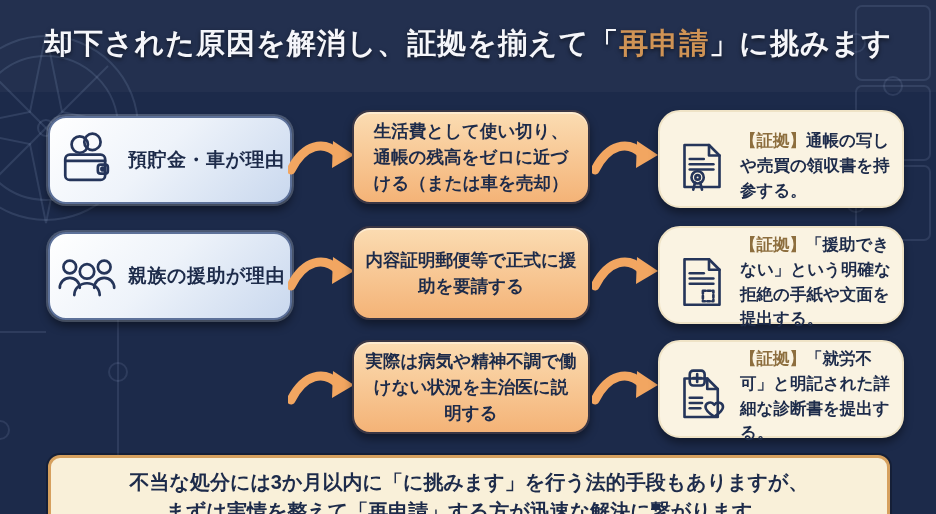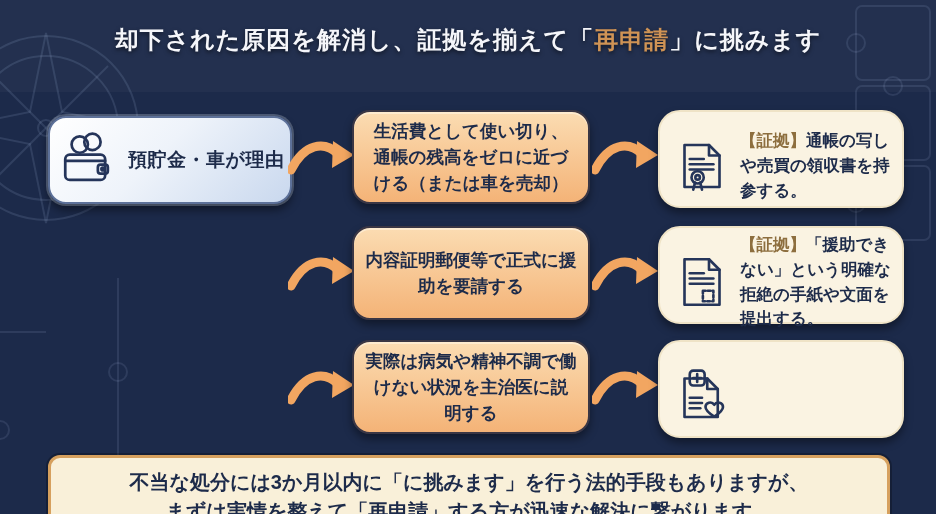--- a/index.html
+++ b/index.html
@@ -6,21 +6,21 @@
   .canvas{
     position:relative;width:936px;height:514px;overflow:hidden;
     background:#1c2a4a;
     font-family:"Liberation Sans","DejaVu Sans",sans-serif;
   }
   .deco{position:absolute;left:0;top:0;pointer-events:none;}
   .header-band{position:absolute;left:0;top:0;width:936px;height:92px;background:rgba(255,255,255,0.03);}
   .title{
     position:absolute;left:0;top:24px;width:936px;text-align:center;
     font-family:"Liberation Serif","DejaVu Serif",serif;
-    font-weight:700;font-size:24px;letter-spacing:1px;color:#f5f6fa;
+    font-weight:700;font-size:29px;letter-spacing:1px;color:#f5f6fa;
     text-shadow:0 2px 4px rgba(0,0,0,0.55);
   }
   .title .hl{color:#cf9355;}
   .row{position:absolute;left:0;width:936px;height:104px;}
   .row1{top:108px;} .row2{top:224px;} .row3{top:338px;}
 
   .reason-box{
     position:absolute;left:48px;top:8px;width:244px;height:88px;
     border-radius:18px;border:2px solid #5d7199;
     background:linear-gradient(135deg,#ffffff 0%,#eef3fa 45%,#c9d8ee 100%);
@@ -145,20 +145,33 @@
           <circle cx="27" cy="45" r="7"></circle>
           <circle cx="27" cy="45" r="2.6"></circle>
           <path d="M24 51 L22 59 M30 51 L32 59"></path>
         </g>
       </svg>
       <p class="evidence-text"><span class="ev-label">【証拠】</span><span>通帳の写しや売買の領収書を持参する。</span></p>
     </div>
   </div>
 
   <div class="row row2">
+    <div class="reason-box">
+      <svg class="icon" width="58" height="58" viewBox="0 0 64 64">
+        <g stroke="#25355a" stroke-width="3" fill="none" stroke-linecap="round" stroke-linejoin="round">
+          <circle cx="13" cy="22" r="7"></circle>
+          <path d="M2 45 a11 11 0 0 1 22 0"></path>
+          <circle cx="51" cy="22" r="7"></circle>
+          <path d="M40 45 a11 11 0 0 1 22 0"></path>
+          <circle cx="32" cy="27" r="8"></circle>
+          <path d="M18 53 a14 13 0 0 1 28 0"></path>
+        </g>
+      </svg>
+      <span class="reason-text">親族の援助が理由</span>
+    </div>
 
     <svg class="arrow a1" viewBox="0 0 66 48">
       <path d="M3 38 C 16 12, 36 8, 50 22" stroke="#f2a661" stroke-width="9" fill="none" stroke-linecap="round"></path>
       <polygon points="45,9 66,23 44,36" fill="#f2a661"></polygon>
     </svg>
 
     <div class="action-box">
       <span class="action-text">内容証明郵便等で正式に援助を要請する</span>
     </div>
 
@@ -204,20 +217,21 @@
           <path d="M12 12 H38 L50 24 V56 H12 Z"></path>
           <path d="M38 12 V24 H50"></path>
           <rect x="18" y="3" width="17" height="17" rx="4"></rect>
           <path d="M26.5 7 V16 M22 11.5 H31"></path>
           <line x1="18" y1="34" x2="32" y2="34"></line>
           <line x1="18" y1="40" x2="32" y2="40"></line>
           <line x1="18" y1="46" x2="30" y2="46"></line>
           <path d="M46 42 c-3 -4.5 -10 -2.5 -10 2.5 c0 4.5 10 11 10 11 c0 0 10 -6.5 10 -11 c0 -5 -7 -7 -10 -2.5 Z"></path>
         </g>
       </svg>
+      <p class="evidence-text"><span class="ev-label">【証拠】</span><span>「就労不可」と明記された詳細な診断書を提出する。</span></p>
     </div>
   </div>
 
   <div class="footer">
     <div>不当な処分には3か月以内に「に挑みます」を行う法的手段もありますが、</div>
     <div>まずは実情を整えて「再申請」する方が迅速な解決に繋がります。</div>
   </div>
 
 </div>
 

